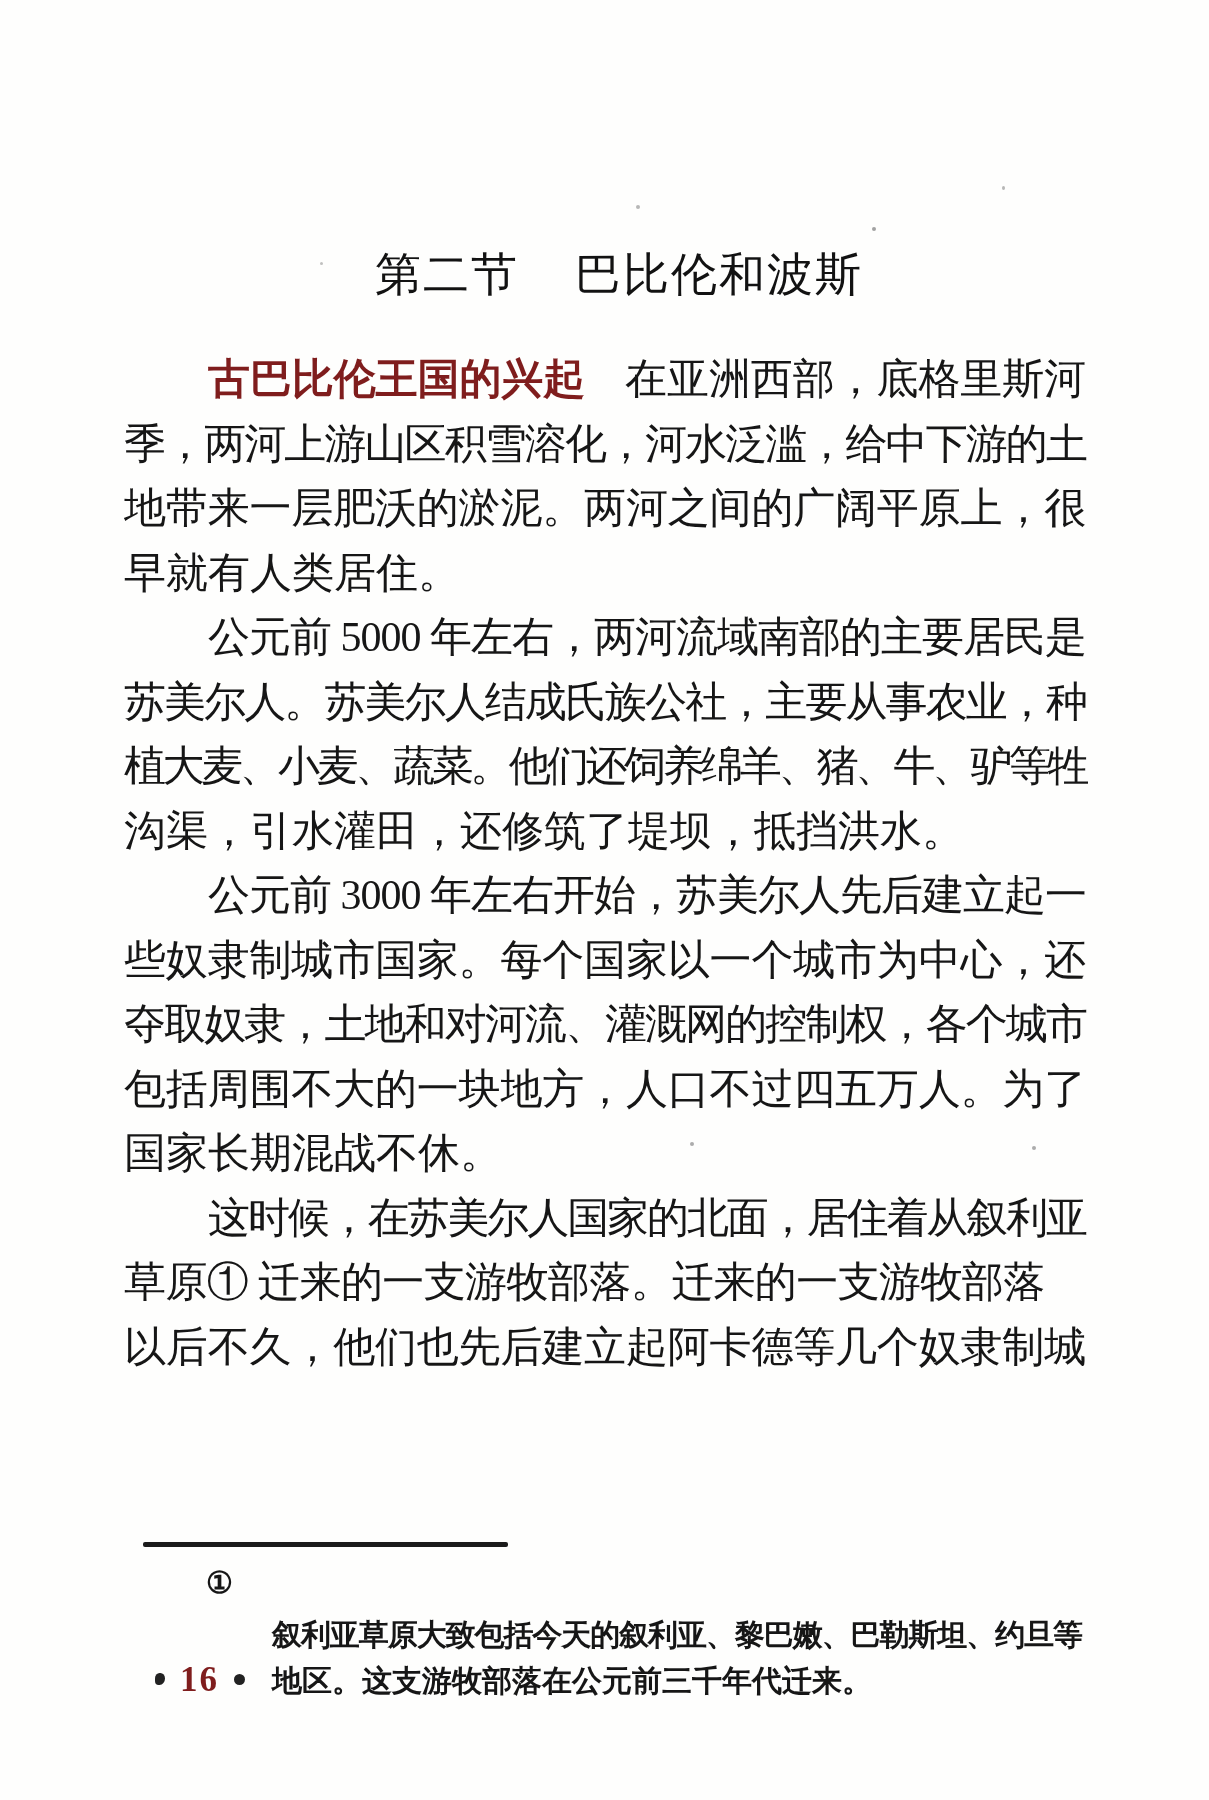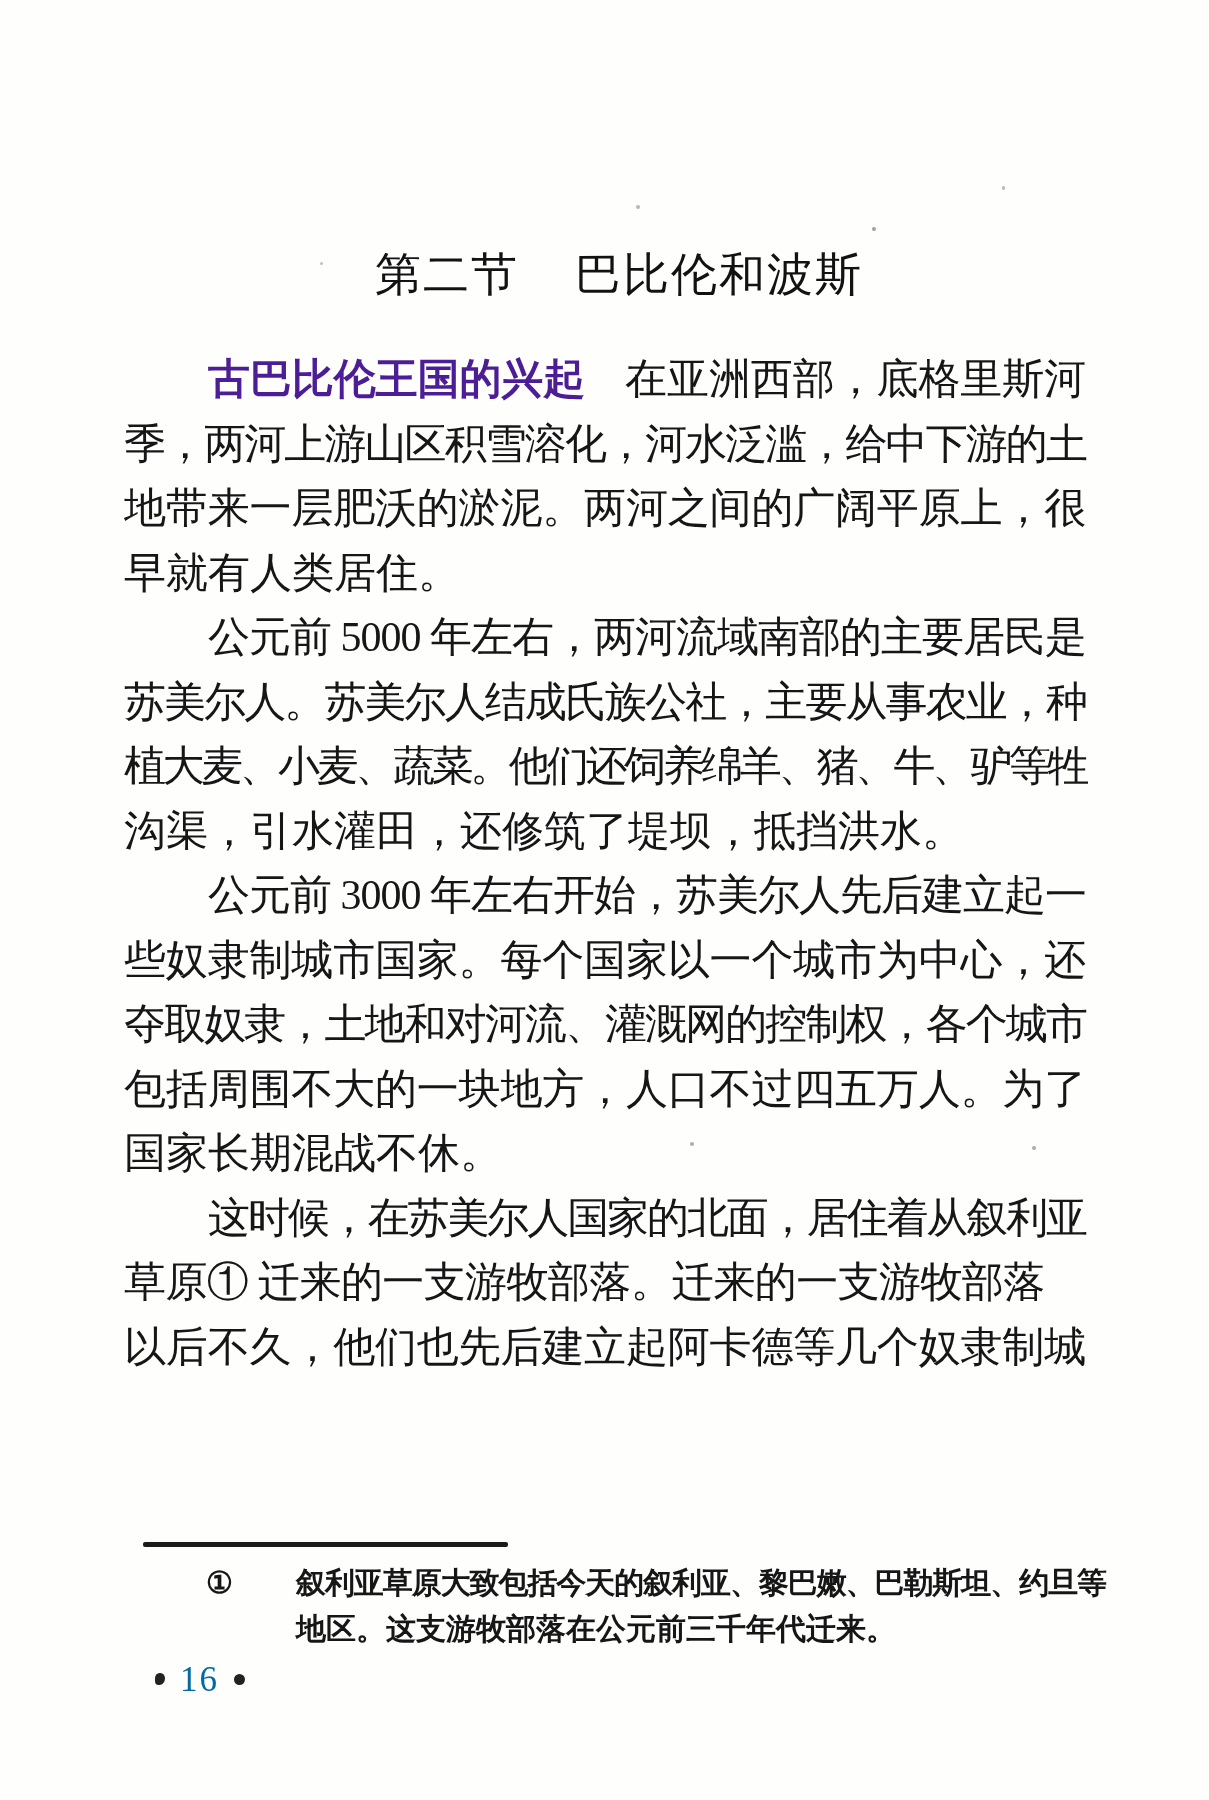--- a/index.html
+++ b/index.html
@@ -16,44 +16,44 @@
     color:#121212;
   }
   .title .gap{display:inline-block;width:56px;}
   
   .bodyblock{position:absolute;left:124px;top:347px;width:962px;}
   .line{
     position:relative;width:962px;height:64.5px;line-height:64.5px;
     font-size:42px;white-space:nowrap;color:#161616;
   }
   .line.indent{padding-left:84px;width:878px;}
-  .lead{font-weight:bold;margin-right:40px;color:#4c1d95;}
+  .lead{font-weight:bold;margin-right:40px;color:#7f1d1d;}
   
   .fn-divider{
     position:absolute;left:143px;top:1542px;width:365px;height:5px;
     background:#1b1b1b;border-radius:2px;
   }
   .fn-marker{
     position:absolute;left:206px;top:1560px;font-size:30px;line-height:46px;
     font-weight:bold;color:#161616;
   }
-  .fn-lines{position:absolute;left:272px;top:1560px;width:815px;margin-left:24px;}
+  .fn-lines{position:absolute;left:272px;top:1612px;width:815px;}
   .fn-line{
     position:relative;width:815px;height:46px;line-height:46px;
     font-size:30px;font-weight:bold;white-space:nowrap;color:#161616;
   }
   
   .footer{
     position:absolute;left:155px;top:1660px;height:38px;
     display:flex;align-items:center;gap:15px;
   }
   .pgdot{display:inline-block;background:#222;border-radius:50%;}
   .pgdot.l{width:10px;height:12px;border-radius:50% 50% 60% 40%;}
   .pgdot.r{width:11px;height:11px;}
-  .pgnum{font-size:35px;font-weight:normal;line-height:1;color:#0369a1;letter-spacing:2px;}
+  .pgnum{font-size:35px;font-weight:bold;line-height:1;color:#7f1d1d;letter-spacing:2px;}
   
   .speck{position:absolute;background:#333;border-radius:50%;}
 </style>
 </head>
 <body>
 
 <div class="page">
 
   <div class="title">
     <span>第二节</span><span class="gap"></span><span>巴比伦和波斯</span>

